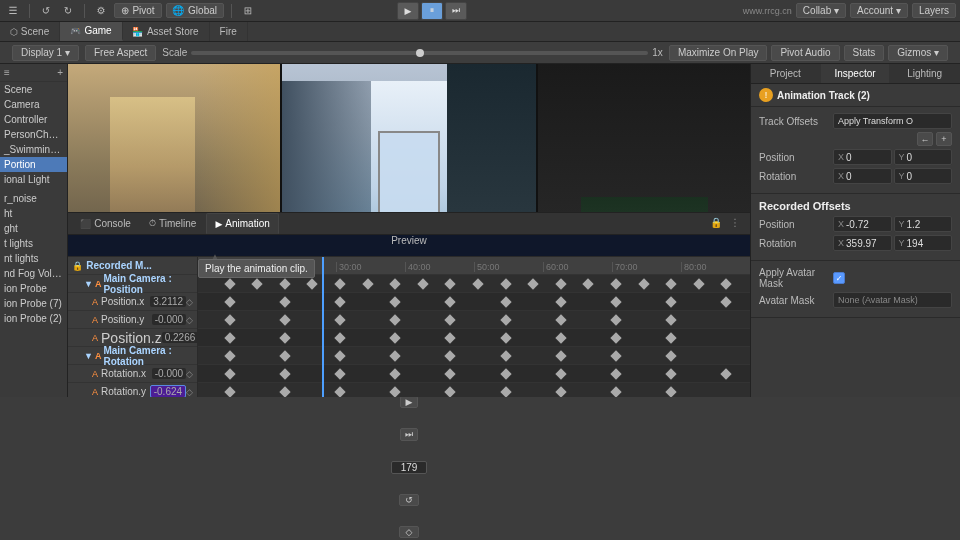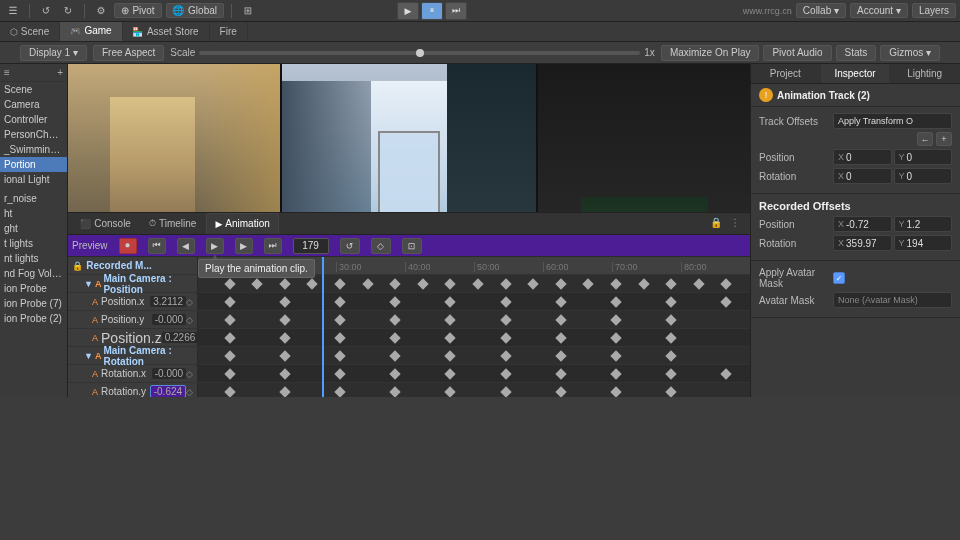--- a/index.html
+++ b/index.html
@@ -36,21 +36,21 @@
     .tab.active { background: #4d4d4d; color: #fff; border-bottom: 2px solid #4d4d4d; }
     .tab-icon { margin-right: 3px; font-size: 9px; }
 
     
     .scene-toolbar {
       height: 22px;
       background: #3d3d3d;
       border-bottom: 1px solid #222;
       display: flex;
       align-items: center;
-      padding: 0 20px;
+      padding: 0 12px;
       gap: 6px;
     }
     .dropdown-btn { background: #4a4a4a; border: 1px solid #555; border-radius: 2px; padding: 1px 8px; color: #ccc; font-size: 10px; cursor: pointer; display: flex; align-items: center; gap: 3px; height: 16px; }
     .scale-row { display: flex; align-items: center; gap: 4px; flex: 1; }
     .scale-bar { flex: 1; height: 4px; background: #555; border-radius: 2px; position: relative; }
     .scale-bar::after { content: ''; position: absolute; top: -2px; left: 50%; width: 8px; height: 8px; background: #ccc; border-radius: 50%; transform: translateX(-50%); }
     .scene-controls-right { display: flex; align-items: center; gap: 4px; margin-left: auto; }
 
     
     .main-layout {
@@ -138,26 +138,27 @@
       align-items: center;
       padding: 0 4px;
       gap: 2px;
     }
     .b-tab { padding: 2px 8px; font-size: 10px; color: #bbb; cursor: pointer; height: 100%; display: flex; align-items: center; gap: 3px; border-radius: 2px 2px 0 0; }
     .b-tab.active { background: #3a3a3a; color: #fff; border: 1px solid #444; border-bottom: 1px solid #3a3a3a; }
     .lock-icon-area { margin-left: auto; display: flex; gap: 4px; align-items: center; }
 
     .timeline-controls {
       height: 22px;
-      background: #4c1d95;
+      background: #0f172a;
       border-bottom: 1px solid #2a2a2a;
       display: flex;
       align-items: center;
       padding: 0 4px;
-      gap: 11px;
+      gap: 20px;
+      flex-direction: column;
     }
     .t-btn { width: 18px; height: 16px; background: #4a4a4a; border: 1px solid #555; border-radius: 2px; display: flex; align-items: center; justify-content: center; cursor: pointer; font-size: 9px; color: #ccc; }
     .t-btn.record { background: #c04040; border-color: #a03030; }
     .frame-input { width: 36px; height: 16px; background: #2a2a2a; border: 1px solid #555; border-radius: 2px; font-size: 10px; color: #ddd; text-align: center; display: flex; align-items: center; justify-content: center; }
     .tooltip-box { position: absolute; top: 24px; left: 130px; background: #555; border: 1px solid #666; border-radius: 2px; padding: 3px 6px; font-size: 10px; color: #eee; white-space: nowrap; z-index: 10; }
     .tooltip-box::before { content: '▲'; position: absolute; top: -8px; left: 12px; color: #555; font-size: 8px; }
 
     .timeline-content {
       flex: 1;
       display: flex;

